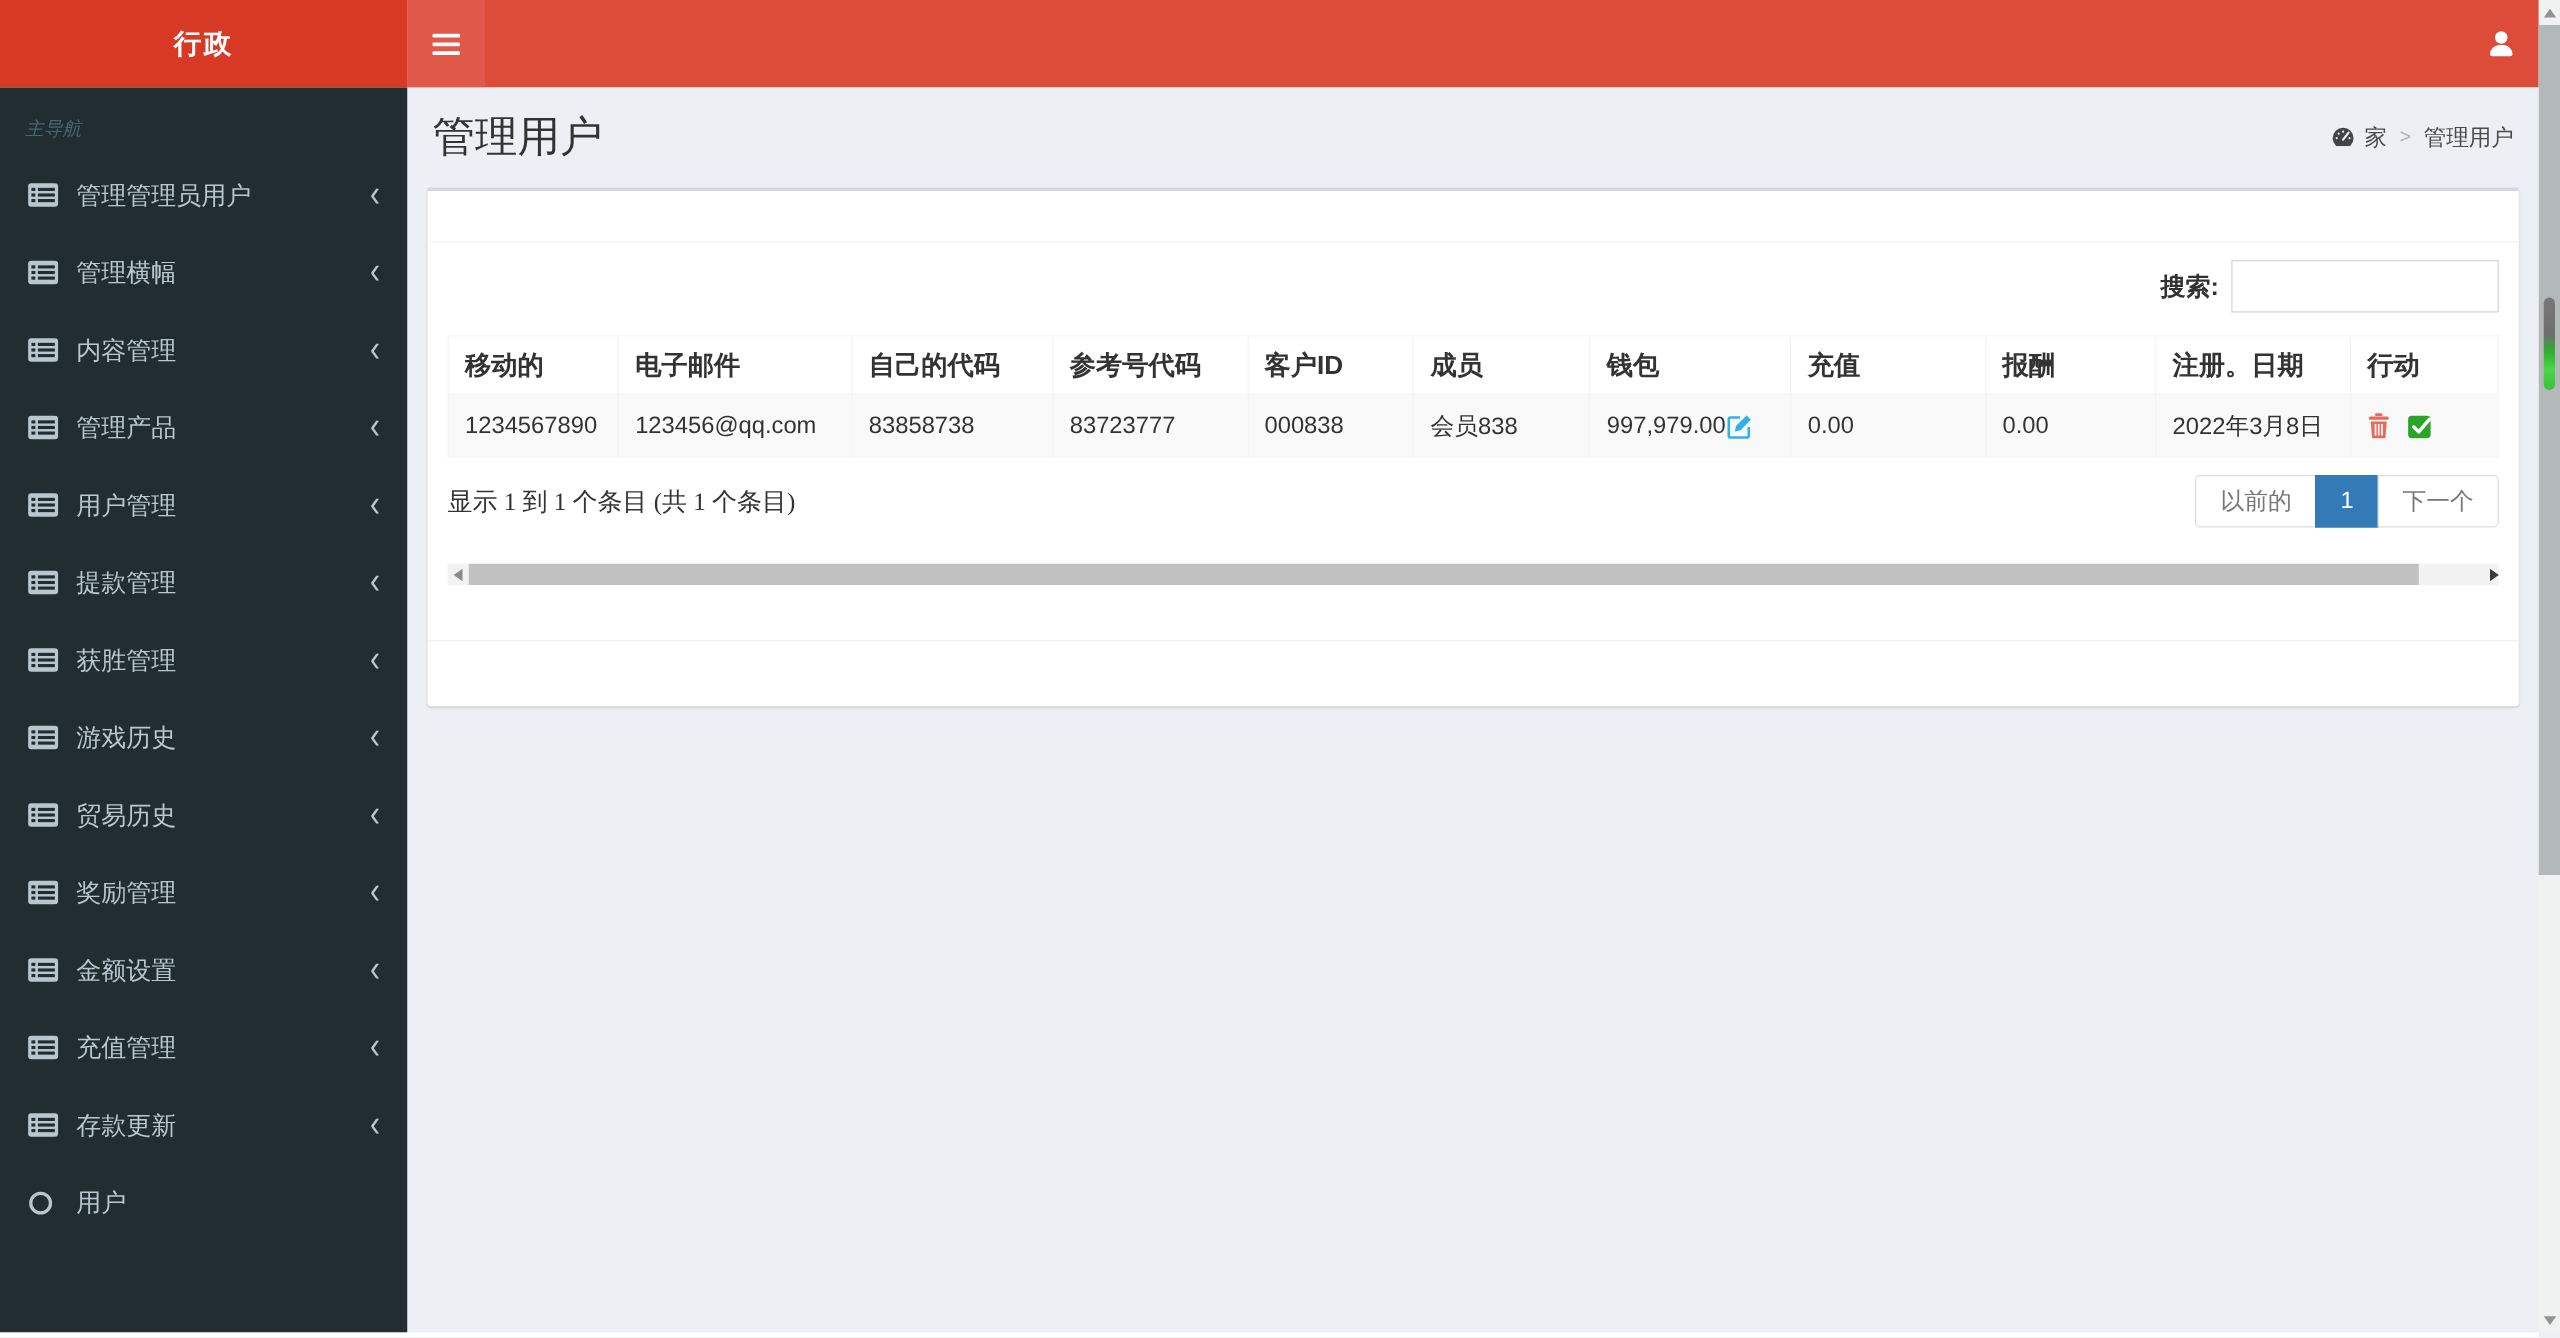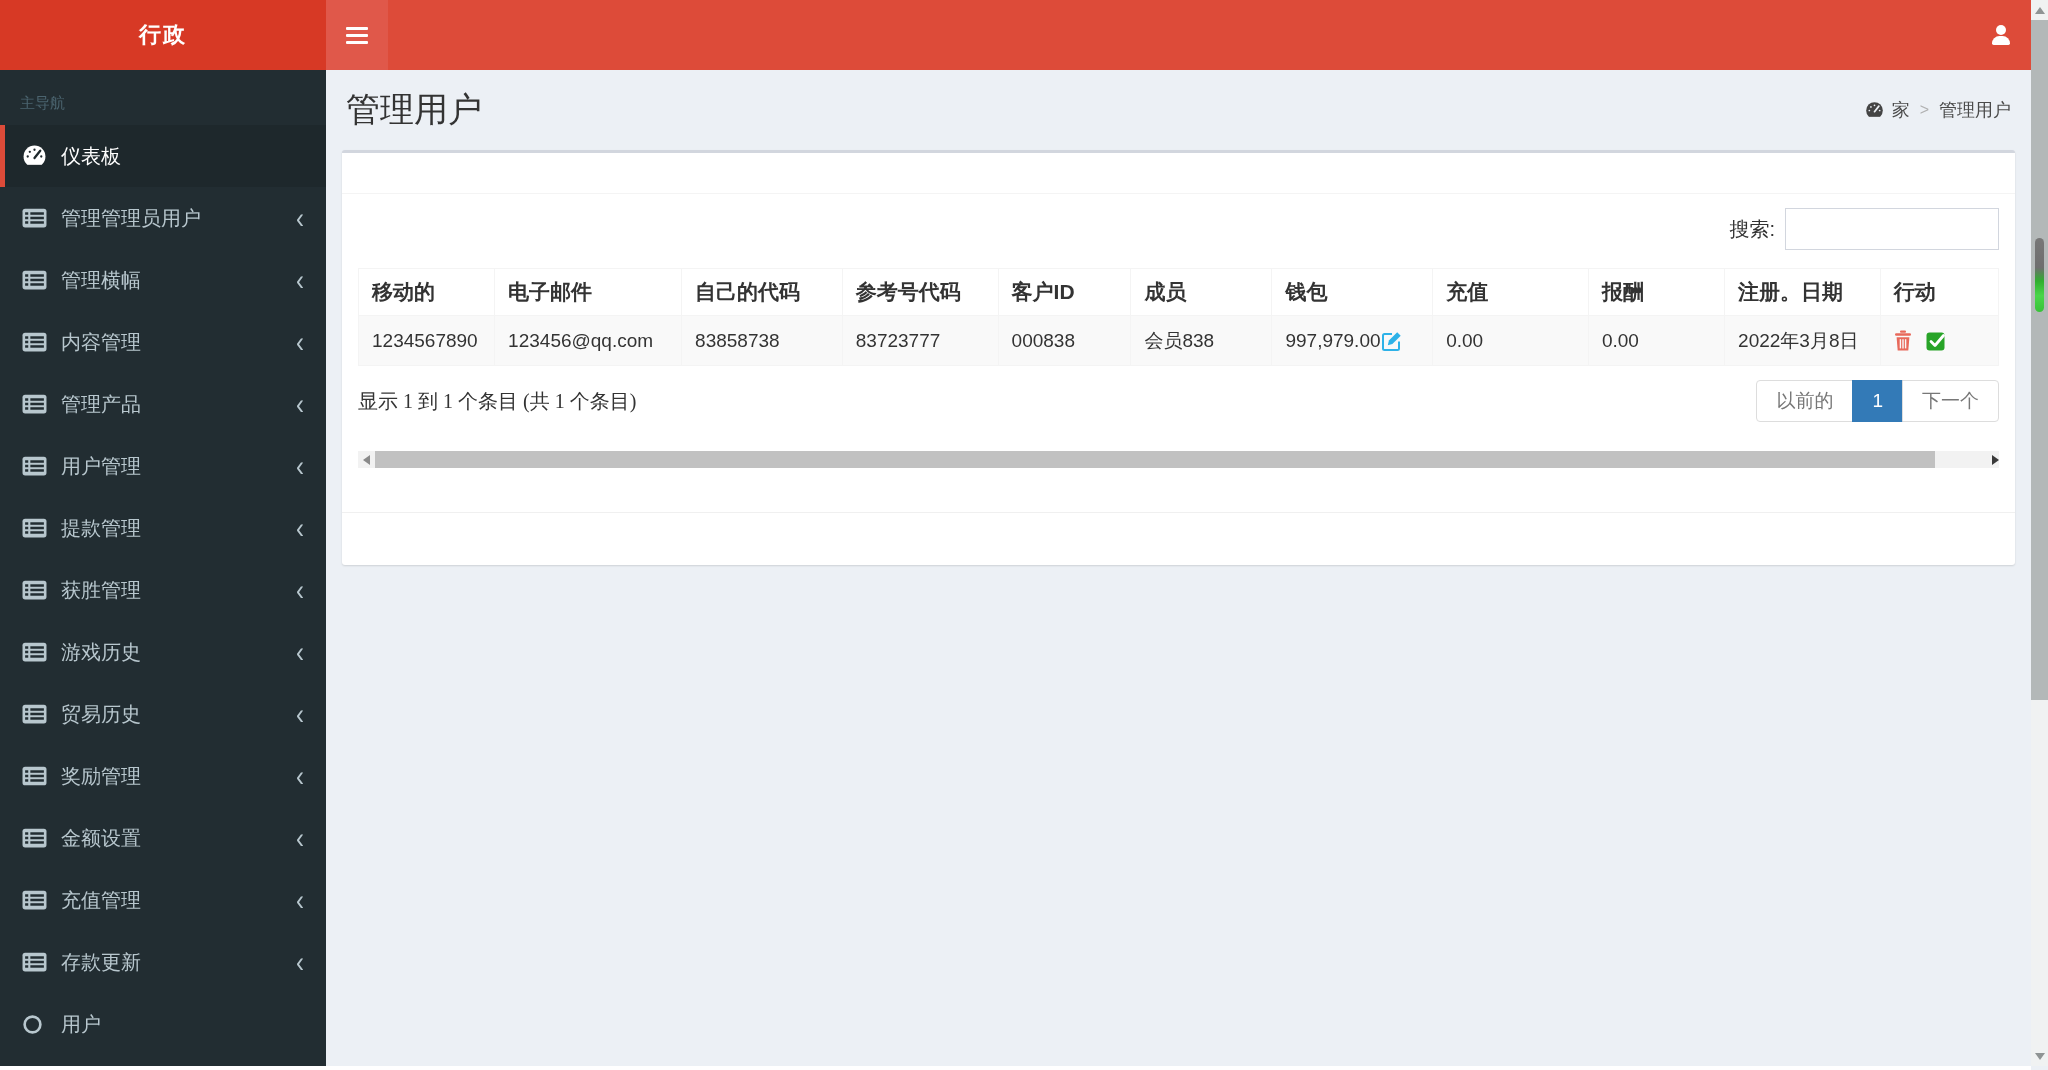--- a/index.html
+++ b/index.html
@@ -14,21 +14,21 @@
   .hamburger-btn { width:62px; height:70px; background:#e0584a; display:flex; flex-direction:column;
                    align-items:center; justify-content:center; gap:4px; cursor:pointer; }
   .hamburger-btn i { display:block; width:22px; height:3px; background:#fff; border-radius:1px; }
   .user-btn { width:60px; height:70px; display:flex; align-items:center; justify-content:center; cursor:pointer; }
   .user-glyph { position:relative; width:22px; height:20px; }
   .user-glyph::before { content:""; position:absolute; top:0; left:6px; width:10px; height:10px; border-radius:50%; background:#fff; }
   .user-glyph::after  { content:""; position:absolute; bottom:0; left:2px; width:18px; height:9px; border-radius:9px 9px 2px 2px; background:#fff; }
 
   
   .sidebar { position:absolute; top:70px; left:0; width:326px; height:996px; background:#222d32; }
-  .sidebar-section-label { color:#4b646f; font-size:15px; padding:24px 0 12px 20px; }
+  .sidebar-section-label { color:#4b646f; font-size:15px; padding:24px 0 12px 20px;font-style:italic; }
   .nav-item { display:flex; align-items:center; height:62px; padding:0 22px; color:#b8c7ce;
               font-size:20px; text-decoration:none; cursor:pointer; --hole:#222d32; }
   .nav-item .nav-icon { width:26px; display:flex; justify-content:flex-start; margin-right:13px; color:#b8c7ce; }
   .nav-item .chevron { margin-left:auto; font-size:24px; line-height:1; color:#b8c7ce; transform:scaleY(1.25); }
   .nav-item.active { background:#1e282c; border-left:5px solid #dd4b39; padding-left:17px; color:#fff; --hole:#1e282c; }
   .nav-item.active .nav-icon { color:#fff; }
 
   
   .content { position:absolute; top:70px; left:326px; width:1705px; height:996px; background:#ecf0f5; }
   .content-header { height:80px; padding:0 20px; display:flex; align-items:center; justify-content:space-between;gap:48px; }
@@ -36,21 +36,21 @@
   .breadcrumb { display:flex; align-items:center; gap:8px; font-size:18px; color:#4a4a4a; --hole:#ecf0f5; }
   .breadcrumb .sep { color:#b0b0b0; font-size:16px; padding:0 2px; }
 
   .box { margin:0 16px; height:415px; background:#fff; border-top:3px solid #d2d6de; border-radius:3px;
          box-shadow:0 1px 2px rgba(0,0,0,.13); }
   .box-header { height:41px; border-bottom:1px solid #f4f4f4; }
   .box-body { padding:14px 16px 0; height:318px; }
   .box-footer { height:53px; border-top:1px solid #f0f0f0; }
 
   .search-row { height:42px; display:flex; align-items:center; justify-content:flex-end; margin-bottom:18px; }
-  .search-row label { font-size:20px; color:#333; margin-right:10px; }
+  .search-row label { font-size:20px; color:#333; margin-right:10px;font-weight:bold; }
   .search-input { width:214px; height:42px; border:1px solid #d2d6de; background:#fff; padding:0 10px; font-size:18px; outline:none; }
 
   table.data-table { width:100%; border-collapse:collapse; table-layout:fixed; }
   .data-table th, .data-table td { border:1px solid #f4f4f4; text-align:left; padding:0 13px; font-size:19px; color:#333; overflow:hidden; white-space:nowrap; }
   .data-table th { height:47px; font-weight:bold; font-size:21px; }
   .data-table td { height:50px; }
   .data-table tbody tr { background:#f9f9f9; }
   .cell-flex { display:flex; align-items:center; gap:0; }
   .icon-btn { display:inline-flex; cursor:pointer; }
   .edit-icon { color:#2eb2e8; }
@@ -98,34 +98,20 @@
     </div>
     <div class="user-btn">
       <span class="user-glyph"></span>
     </div>
   </div>
 </div>
 
 <div class="sidebar">
   <div class="sidebar-section-label">主导航</div>
 
-  <a class="nav-item active">
-    <span class="nav-icon">
-      <svg width="25" height="25" viewBox="0 0 24 24">
-          <circle cx="12" cy="12" r="10.5" fill="currentColor"></circle>
-          <rect x="0" y="20" width="24" height="4" fill="var(--hole)"></rect>
-          <line x1="12" y1="13.5" x2="17.5" y2="6.5" stroke="var(--hole)" stroke-width="2.2" stroke-linecap="round"></line>
-          <circle cx="5.5" cy="12" r="1.1" fill="var(--hole)"></circle>
-          <circle cx="7.5" cy="7.5" r="1.1" fill="var(--hole)"></circle>
-          <circle cx="12" cy="5.5" r="1.1" fill="var(--hole)"></circle>
-          <circle cx="18.5" cy="12" r="1.1" fill="var(--hole)"></circle>
-        </svg>
-    </span>
-    <span>仪表板</span>
-  </a>
 
   <a class="nav-item">
     <span class="nav-icon">
         <svg width="25" height="20" viewBox="0 0 24 19">
           <rect x="0.5" y="0.5" width="23" height="18" rx="2.5" fill="currentColor"></rect>
           <g fill="#222d32">
             <rect x="3" y="4" width="3" height="2.4"></rect>
             <rect x="3" y="8.3" width="3" height="2.4"></rect>
             <rect x="3" y="12.6" width="3" height="2.4"></rect>
             <rect x="8" y="4" width="13" height="2.4"></rect>

